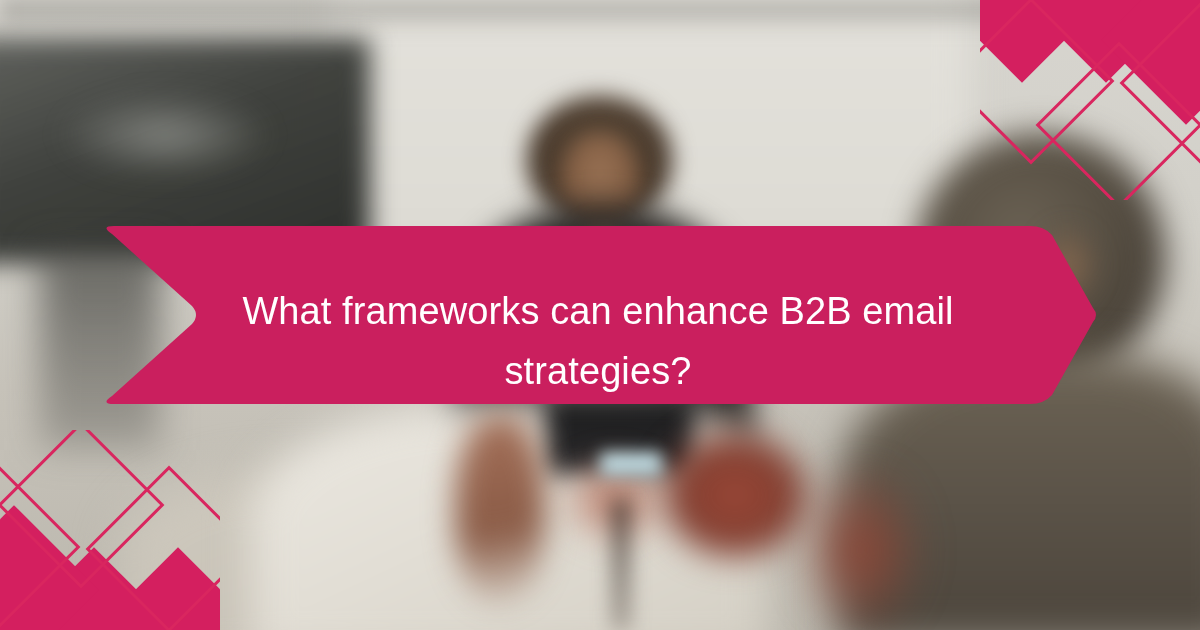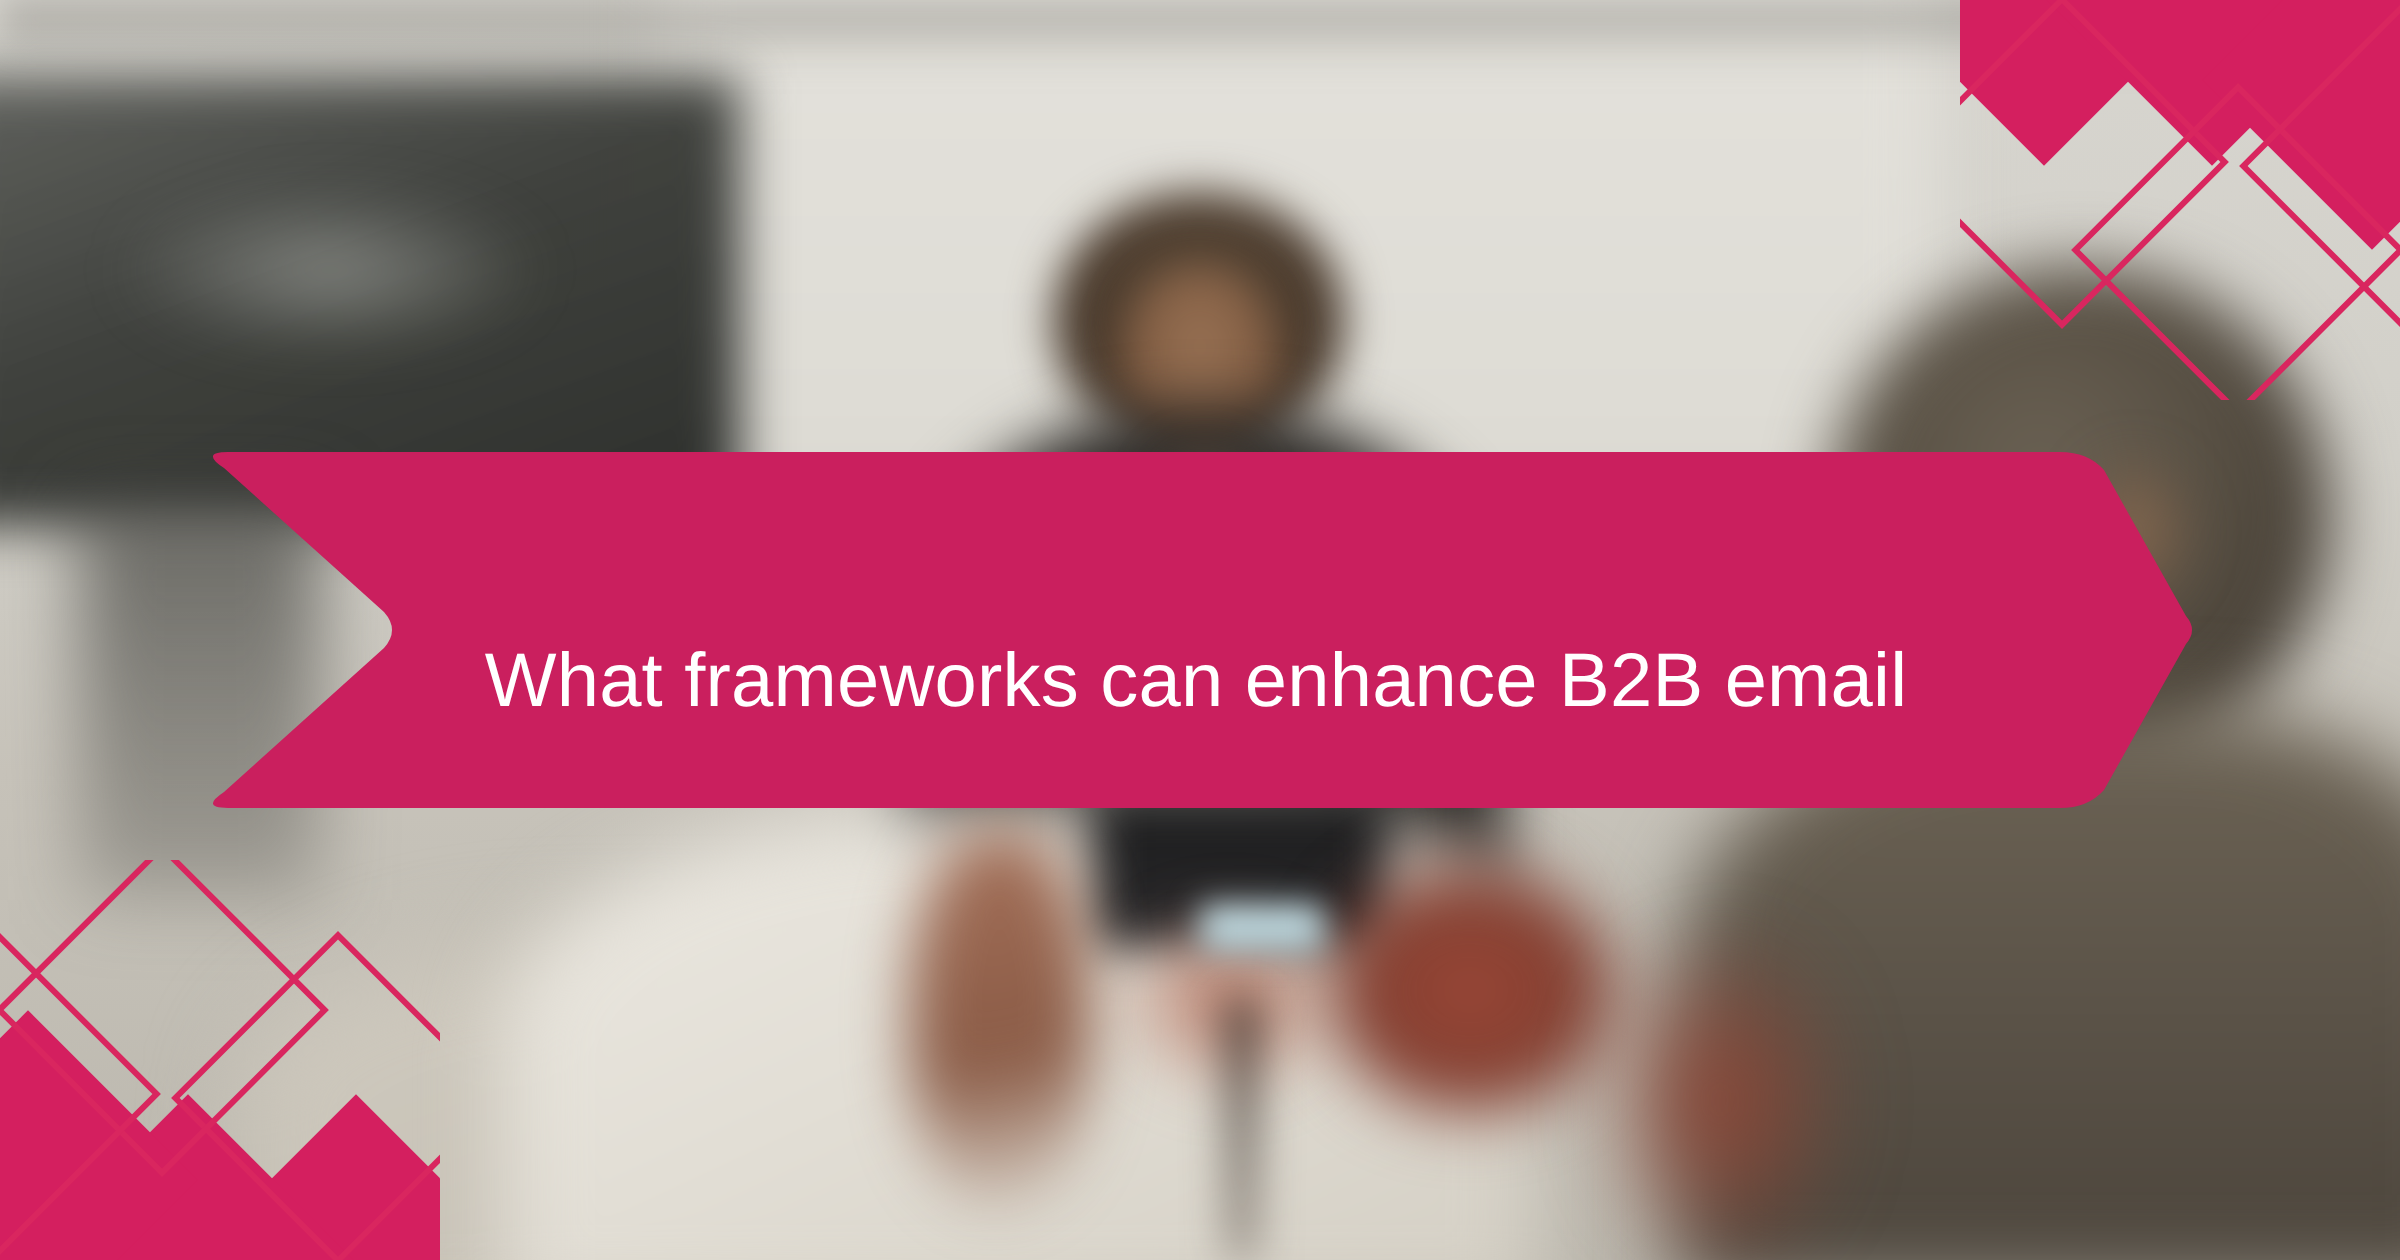--- a/index.html
+++ b/index.html
@@ -398,16 +398,17 @@
                L 952 169
                Q 944 178 930 178
                L 14 178
                Q 0 178 12 170
                L 92 98
                Q 100 89 92 80
                Z" fill="#CA1F5E"></path>
     </svg>
     <div id="ribbon-text">
       <div class="ribbon-line">What frameworks can enhance B2B email</div>
+      <div class="ribbon-line">strategies?</div>
     </div>
   </div>
 
 </div>
 
 </body></html>

